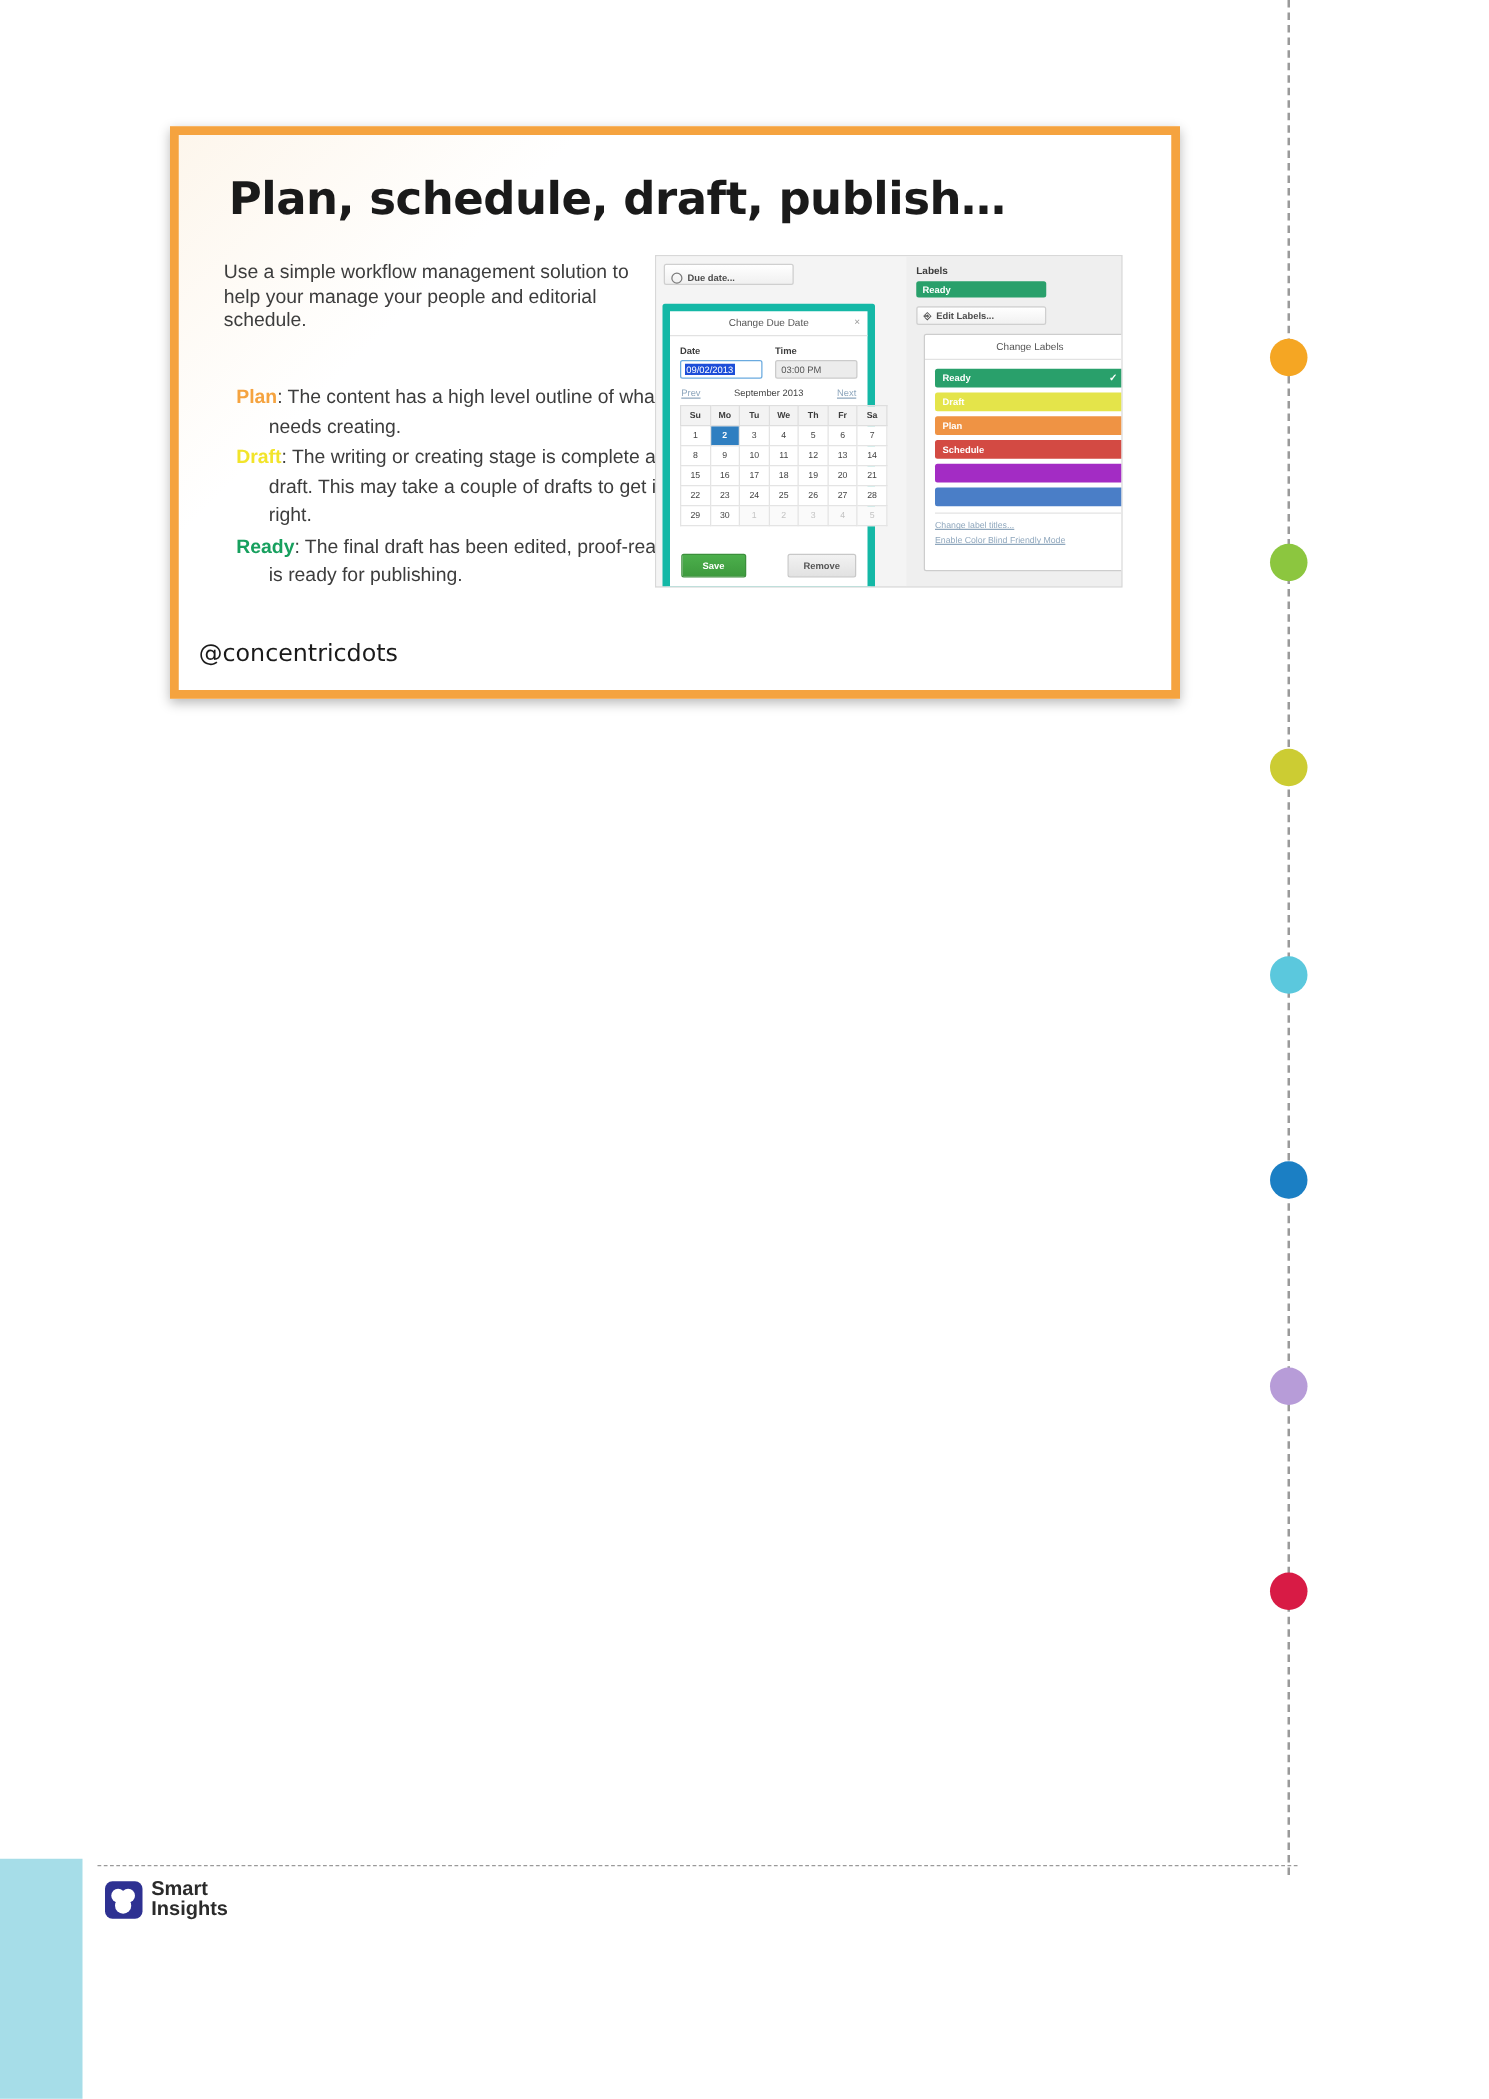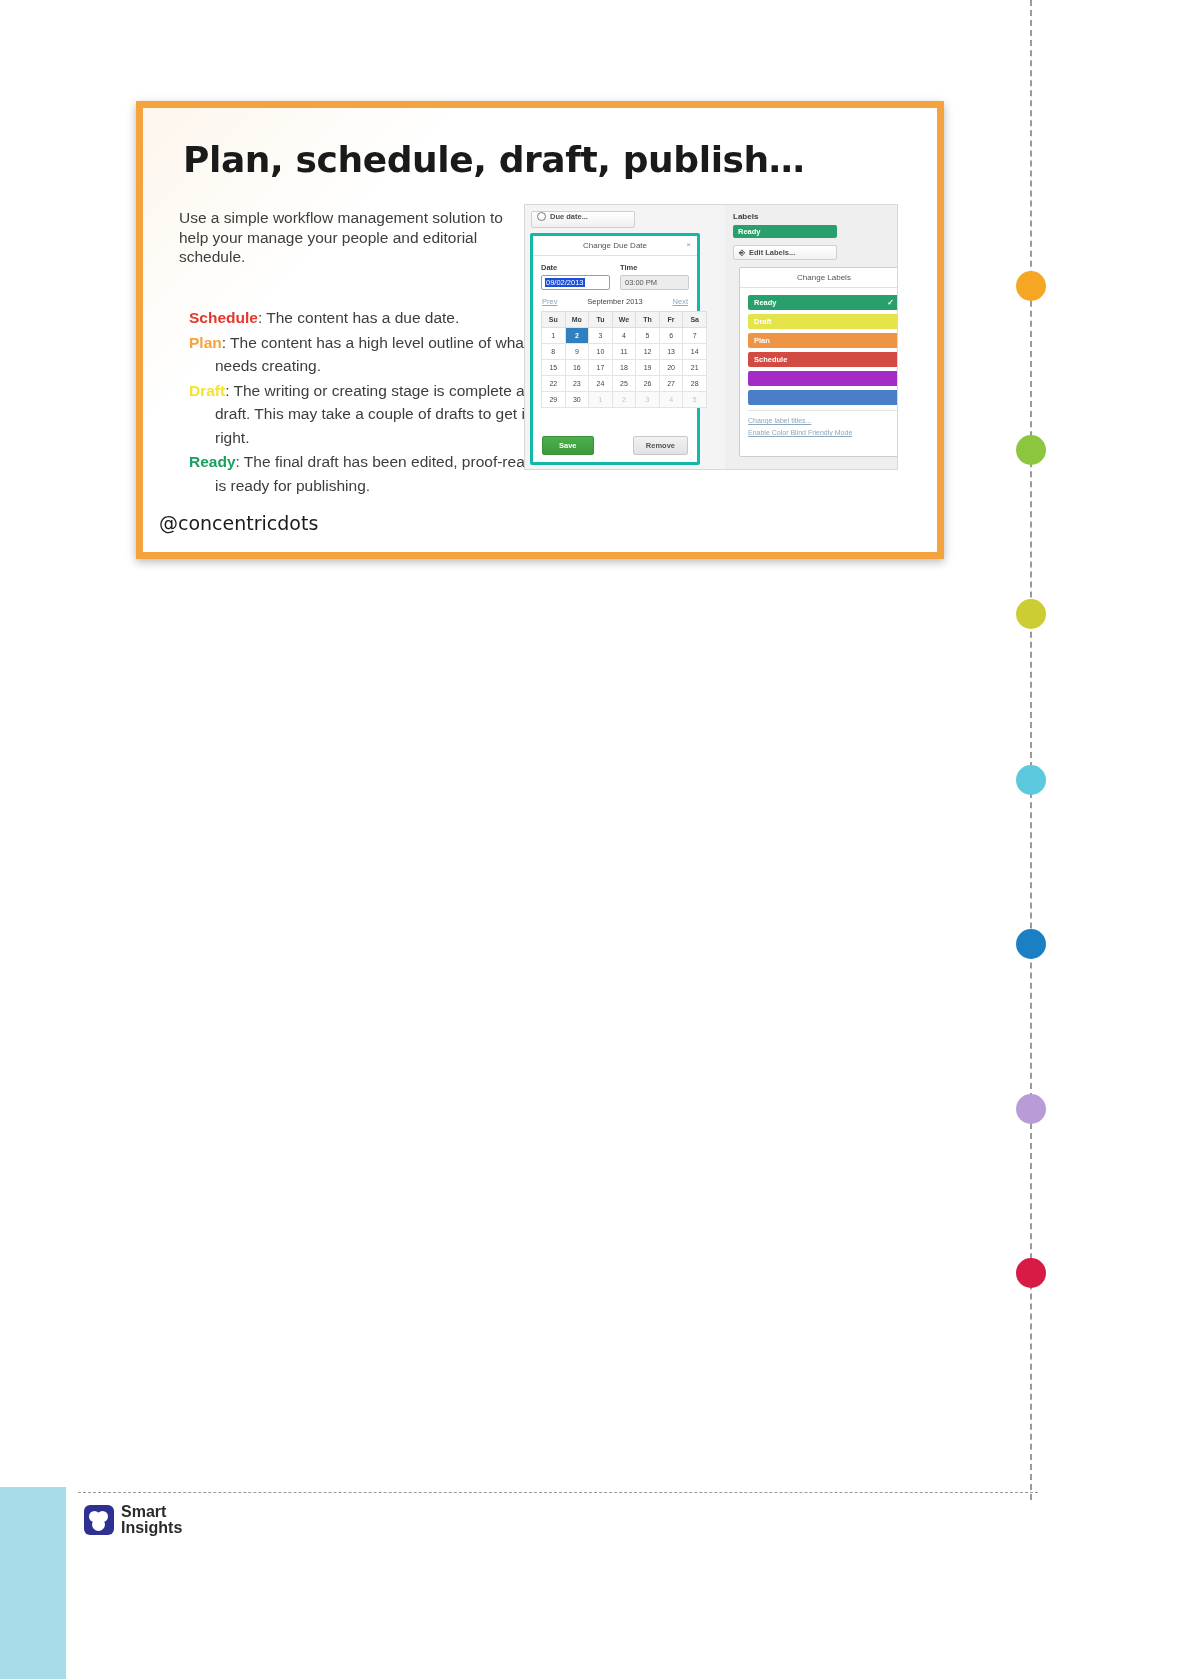--- a/index.html
+++ b/index.html
@@ -102,31 +102,31 @@
   .shot-right{
     position:absolute;left:200px;top:0;right:0;height:100%;
     background:#efefef;
   }
 
   .due-btn{
     position:absolute;left:6px;top:6px;width:104px;height:17px;
     background:linear-gradient(#ffffff,#f0f0f0);
     border:1px solid #cfcfcf;border-radius:2px;
     font-size:7.5px;font-weight:bold;color:#4d4d4d;
-    display:flex;align-items:flex-start;gap:4px;padding-left:5px;
+    display:flex;align-items:flex-end;gap:4px;padding-left:5px;
     box-sizing:border-box;
   }
   .clock{
     width:7px;height:7px;border:1px solid #7b7b7b;border-radius:50%;
     display:inline-block;position:relative;flex:none;
   }
 
   .due-panel{
-    position:absolute;left:5px;top:28px;width:170px;height:232px;
-    background:#ffffff;border:3px solid #14b8a6;border-radius:2px;
+    position:absolute;left:5px;top:38px;width:170px;height:232px;
+    background:#ffffff;border:6px solid #14b8a6;border-radius:2px;
     box-sizing:border-box;
   }
   .panel-head{
     height:19px;border-bottom:1px solid #e2e2e2;
     display:flex;align-items:center;justify-content:center;
     font-size:8px;color:#555;position:relative;
   }
   .panel-x{
     position:absolute;right:6px;top:4px;font-size:8px;color:#999;cursor:pointer;
   }
@@ -242,21 +242,20 @@
   </div>
 
 <div class="slide-shadow"></div>
 <div class="slide">
 
   <div class="slide-title">Plan, schedule, draft, publish…</div>
 
   <div class="intro">Use a simple workflow management solution to help your manage your people and editorial schedule.</div>
 
   <div class="bullets" id="bullets-host">
-      <div class="bullet"><span class="term" style="color: rgb(232, 54, 42);">Schedule</span><span>: The content has a due date.</span></div>
       <div class="bullet"><span class="term" style="color: rgb(245, 163, 63);">Plan</span><span>: The content has a high level outline of what needs creating.</span></div>
       <div class="bullet"><span class="term" style="color: rgb(242, 228, 42);">Draft</span><span>: The writing or creating stage is complete as a draft. This may take a couple of drafts to get it right.</span></div>
       <div class="bullet"><span class="term" style="color: rgb(23, 160, 94);">Ready</span><span>: The final draft has been edited, proof-read and is ready for publishing.</span></div>
     </div>
 
   <div class="handle">@concentricdots</div>
 
   <div class="shot">
     <div class="shot-left"></div>
     <div class="shot-right"></div>

